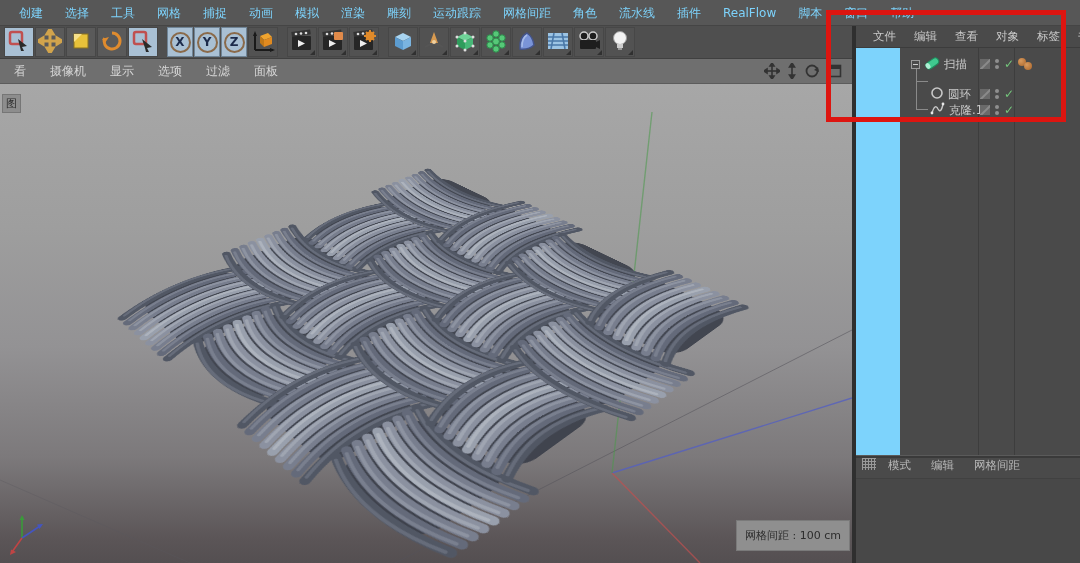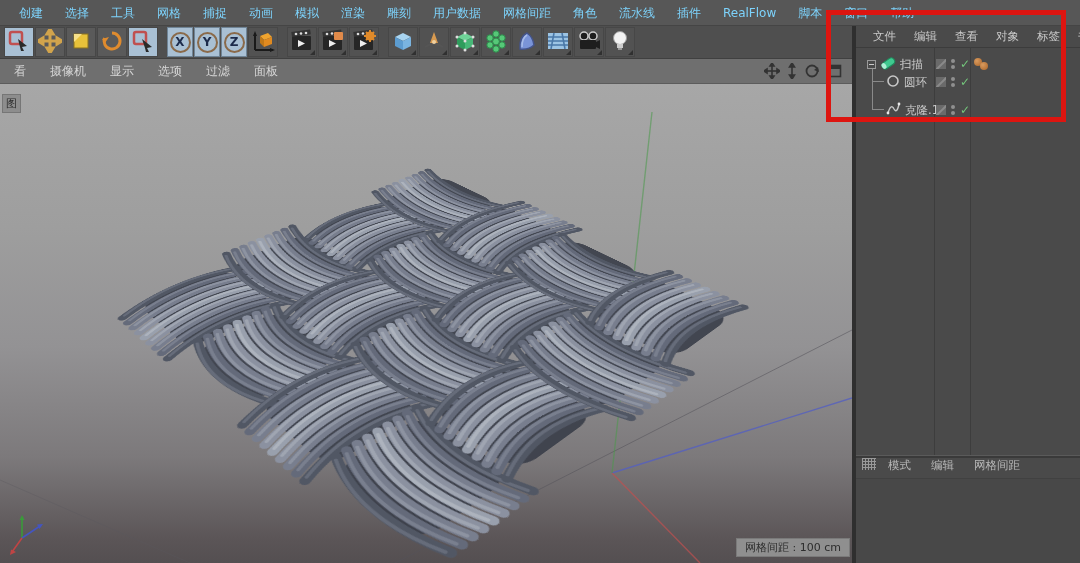--- a/index.html
+++ b/index.html
@@ -41,32 +41,32 @@
   .vpnav svg { display:block; }
 
   
   .viewport { position:relative; flex:1; overflow:hidden;
     background:linear-gradient(#a7a7a7 0%, #9e9e9e 30%, #939294 55%, #7c797b 78%, #5b5557 95%, #544f51 100%); }
   .floor-svg { position:absolute; left:0; top:0; }
   .mat3d { position:absolute; left:142px; top:-64px; width:580px; height:580px;
     transform:perspective(900px) rotateX(55deg) rotateZ(-43deg) scale(0.82); }
   .vp-label { position:absolute; left:2px; top:10px; background:#8d8d8d; color:#2e2e2e;
     border:1px solid #767676; padding:1px 3px; font-size:11px; }
-  .grid-hud { position:absolute; right:2px; bottom:6px; background:#8f8f8f; color:#2d2d2d;
-    padding:1px 8px; font-size:11px; border:1px solid #7a7a7a; }
+  .grid-hud { position:absolute; right:2px; bottom:12px; background:#8f8f8f; color:#2d2d2d;
+    padding:7px 8px; font-size:11px; border:1px solid #7a7a7a; }
   .gizmo { position:absolute; left:8px; bottom:4px; }
 
   
   .om-menu { height:22px; background:#4a4a4a; border-bottom:1px solid #3c3c3c;
     display:flex; align-items:center; padding-left:4px; }
   .om-menu .mitem { color:#c8c8c8; padding:0 9px; font-size:11.5px; white-space:nowrap; }
   .grid-glyph { width:14px; height:12px; margin:0 2px;
     background:repeating-linear-gradient(90deg,#9a9a9a 0 1px,transparent 1px 3px),
                repeating-linear-gradient(#9a9a9a 0 1px,transparent 1px 3px); }
-  .om-body { position:relative; height:407px; background:#4a4a4a; }
+  .om-body { position:relative; height:407px; background:#4a4a4a;margin-left:44px; }
   .om-colline { position:absolute; top:0; bottom:0; width:1px; background:#3d3d3d; }
   .om-row { position:absolute; left:0; right:0; height:18px; display:flex; align-items:center; }
   .om-name { color:#cccccc; font-size:11.5px; margin-left:4px; white-space:nowrap; }
   .om-cols { position:absolute; left:80px; display:flex; align-items:center; gap:3px; }
   .layer-sq { width:10px; height:10px; background:#6a6a6a; position:relative; overflow:hidden; }
   .layer-sq::after { content:''; position:absolute; left:-2px; top:4px; width:16px; height:2px;
     background:#8a8a8a; transform:rotate(-45deg); }
   .visdots { display:flex; flex-direction:column; gap:2px; margin-left:2px; }
   .visdots i { width:4px; height:4px; border-radius:50%; background:#8f8f8f; display:block; }
   .check { color:#74c77c; font-size:12px; font-weight:bold; margin-left:2px; }
@@ -92,21 +92,21 @@
 <div class="menubar">
   <span class="mitem">创建</span>
   <span class="mitem">选择</span>
   <span class="mitem">工具</span>
   <span class="mitem">网格</span>
   <span class="mitem">捕捉</span>
   <span class="mitem">动画</span>
   <span class="mitem">模拟</span>
   <span class="mitem">渲染</span>
   <span class="mitem">雕刻</span>
-  <span class="mitem">用户数据</span>
+  <span class="mitem">运动跟踪</span>
   <span class="mitem">网格间距</span>
   <span class="mitem">角色</span>
   <span class="mitem">流水线</span>
   <span class="mitem">插件</span>
   <span class="mitem">RealFlow</span>
   <span class="mitem">脚本</span>
   <span class="mitem">窗口</span>
   <span class="mitem">帮助</span>
 </div>
 
@@ -708,21 +708,21 @@
               <i></i>
             </span>
           <span class="check">✓</span>
         </div>
         <div style="position:absolute; left:118px; display:flex;">
           <span class="tagdot"></span>
           <span class="tagdot" style="margin-left:-2px; margin-top:4px"></span>
         </div>
       </div>
 
-      <div class="om-row" style="top:25px">
+      <div class="om-row" style="top:37px">
         <span style="margin-left:30px"><svg width="14" height="14">
           <circle cx="7" cy="7" r="5" fill="none" stroke="#c8c8c8" stroke-width="1.6"></circle>
             </svg></span>
         <span class="om-name">圆环</span>
         <div class="om-cols">
           <span class="layer-sq"></span>
           <span class="visdots">
               <i></i>
               <i></i>
             </span>

